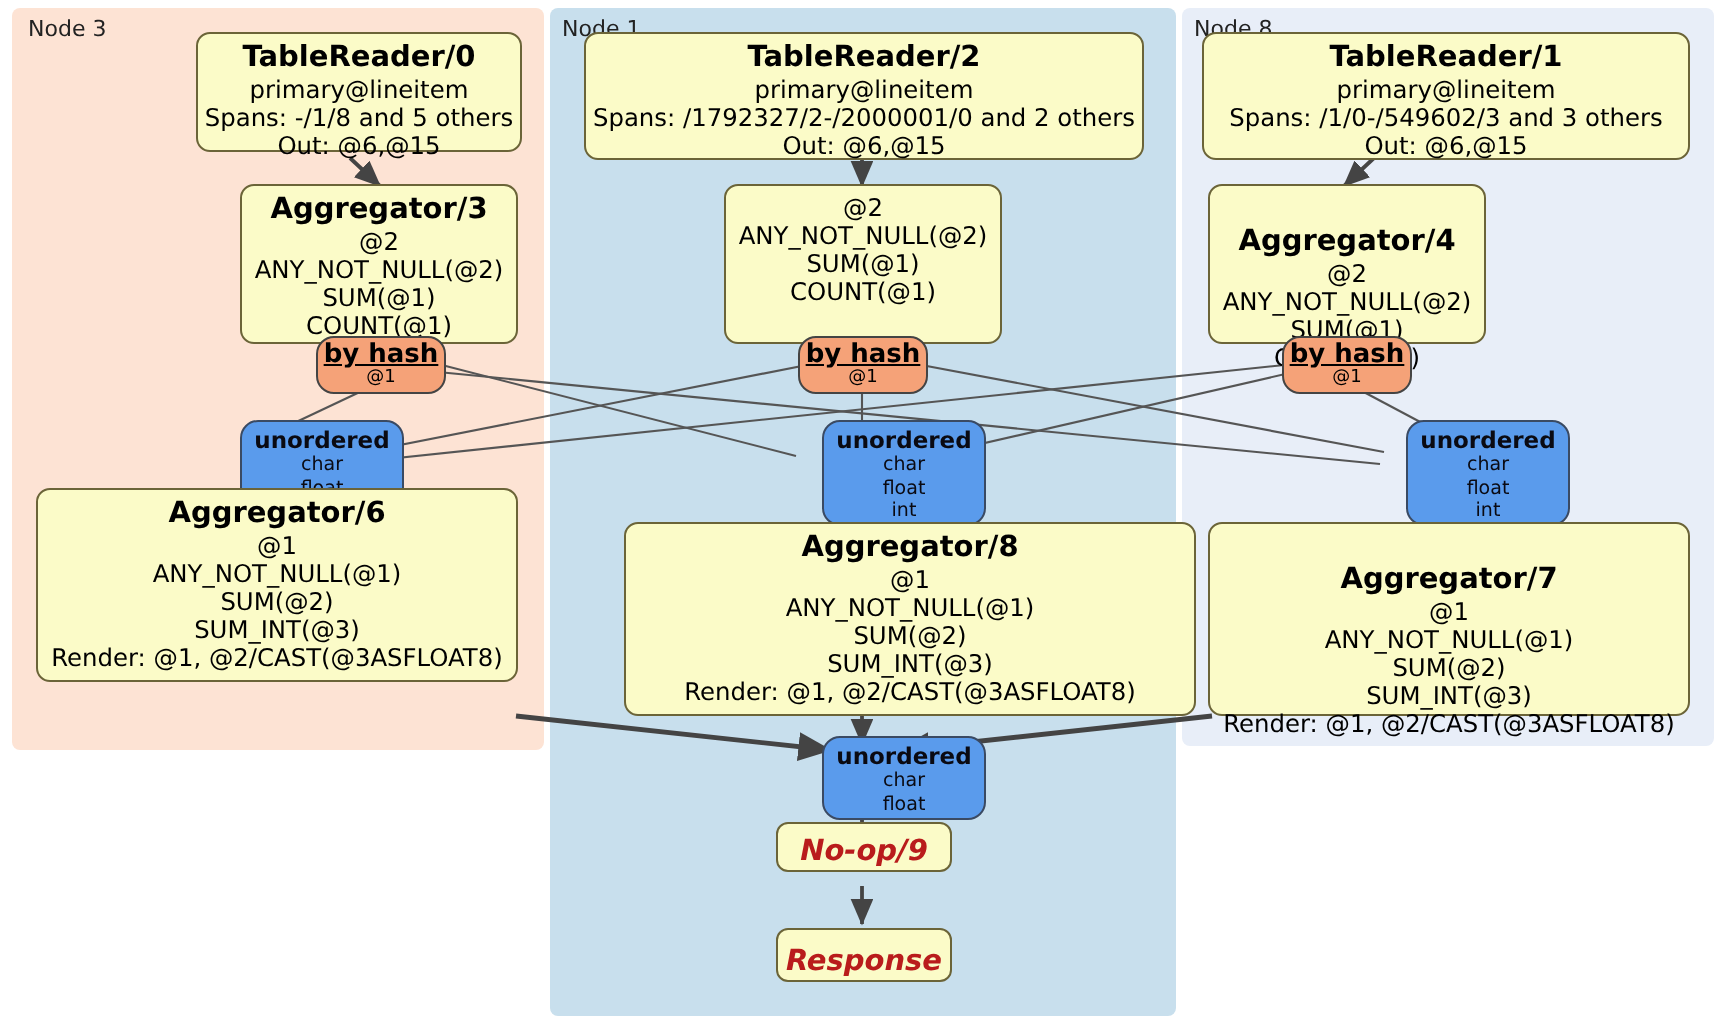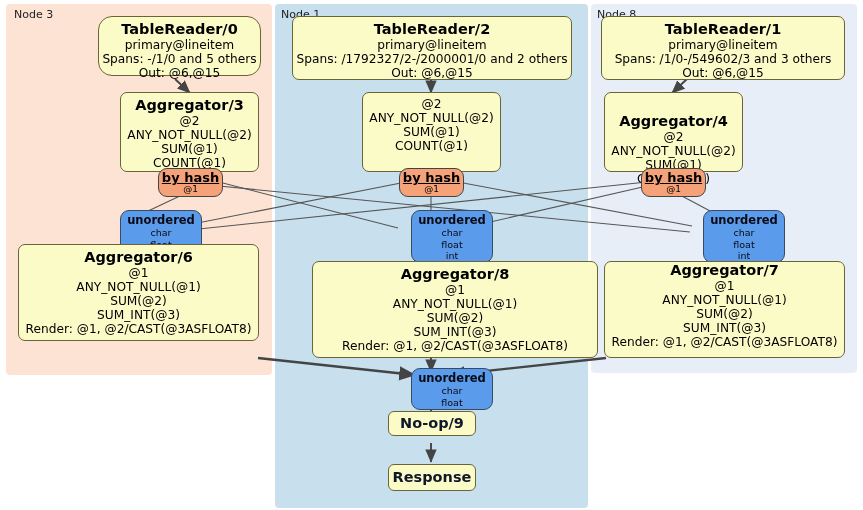--- a/index.html
+++ b/index.html
@@ -20,22 +20,22 @@
         background:#f5a278;border:1.2px solid #444;border-radius:9px;color:#000;}
   .hash .t{font-weight:bold;font-size:13px;line-height:13px;display:block;text-decoration:underline;}
   .hash .l{font-size:9px;line-height:11px;display:block;}
 
   .unord{position:absolute;box-sizing:border-box;text-align:center;
          background:#5a9bec;border:1.2px solid #3a4a63;border-radius:9px;color:#0a0a12;margin-left:20px;}
   .unord .t{font-weight:bold;font-size:11.5px;line-height:13px;display:block;}
   .unord .l{font-size:9.5px;line-height:11.5px;display:block;}
 
   .small{position:absolute;box-sizing:border-box;text-align:center;
-         background:#fbfbc8;border:1.2px solid #6b6438;border-radius:6px;color:#0f172a;
-         display:flex;align-items:center;justify-content:center;}
+         background:#fbfbc8;border:1.2px solid #6b6438;border-radius:6px;color:#b91c1c;
+         display:flex;align-items:flex-end;justify-content:center;font-style:italic;}
   .small .t{font-weight:bold;font-size:14.5px;line-height:17px;}
 
   svg.edges{position:absolute;left:0;top:0;width:863px;height:510px;pointer-events:none;}
   svg.edges .thin{stroke:#555;stroke-width:1.05;fill:none;}
   svg.edges .thick{stroke:#444;stroke-width:2.4;fill:none;}
   svg.edges .med{stroke:#444;stroke-width:1.9;fill:none;}
 </style>
 </head>
 <body>
 
@@ -77,24 +77,24 @@
 
     <path class="thick" d="M258,358 L415,375" marker-end="url(#ah)"></path>
     <path class="med" d="M431,358 L431,372" marker-end="url(#ah)"></path>
     <path class="thick" d="M606,358 L449,375" marker-end="url(#ah)"></path>
 
     <path class="med" d="M431,407 L431,411" marker-end="url(#ah)"></path>
 
     <path class="med" d="M431,443 L431,462" marker-end="url(#ah)"></path>
   </svg>
 
-  <div class="node proc" style="left:98px;top:16px;width:163px;height:60px;padding-top:4px;border-radius:14px;">
+  <div class="node proc" style="left:98px;top:16px;width:163px;height:60px;padding-top:4px;">
     <span class="t">TableReader/0</span>
     <span class="l">primary@lineitem</span>
-    <span class="l">Spans: -/1/0 and 5 others</span>
+    <span class="l">Spans: -/1/8 and 5 others</span>
     <span class="l">Out: @6,@15</span>
   </div>
 
   <div class="node proc" style="left:120px;top:92px;width:139px;height:80px;padding-top:4px;">
     <span class="t">Aggregator/3</span>
     <span class="l">@2</span>
     <span class="l">ANY_NOT_NULL(@2)</span>
     <span class="l">SUM(@1)</span>
     <span class="l">COUNT(@1)</span>
   </div>
@@ -189,21 +189,21 @@
     <span class="l">@1</span>
   </div>
 
   <div class="unord" style="left:683px;top:210px;width:82px;height:53px;padding-top:3px;">
     <span class="t">unordered</span>
     <span class="l">char</span>
     <span class="l">float</span>
     <span class="l">int</span>
   </div>
 
-  <div class="node proc" style="left:604px;top:261px;width:241px;height:97px;padding-top:0;">
+  <div class="node proc" style="left:604px;top:261px;width:241px;height:97px;padding-top:20px;">
     <span class="t">Aggregator/7</span>
     <span class="l">@1</span>
     <span class="l">ANY_NOT_NULL(@1)</span>
     <span class="l">SUM(@2)</span>
     <span class="l">SUM_INT(@3)</span>
     <span class="l">Render: @1, @2/CAST(@3ASFLOAT8)</span>
   </div>
 
 </div>
 

